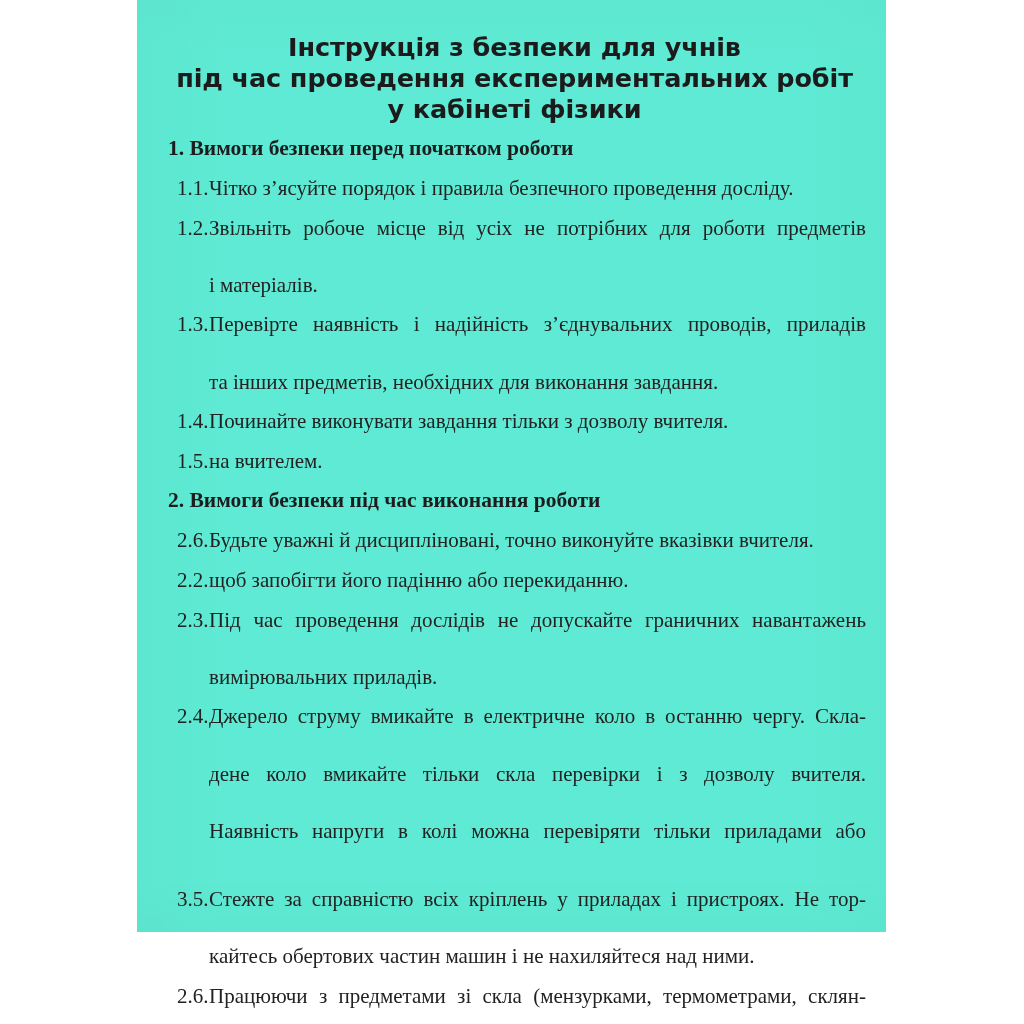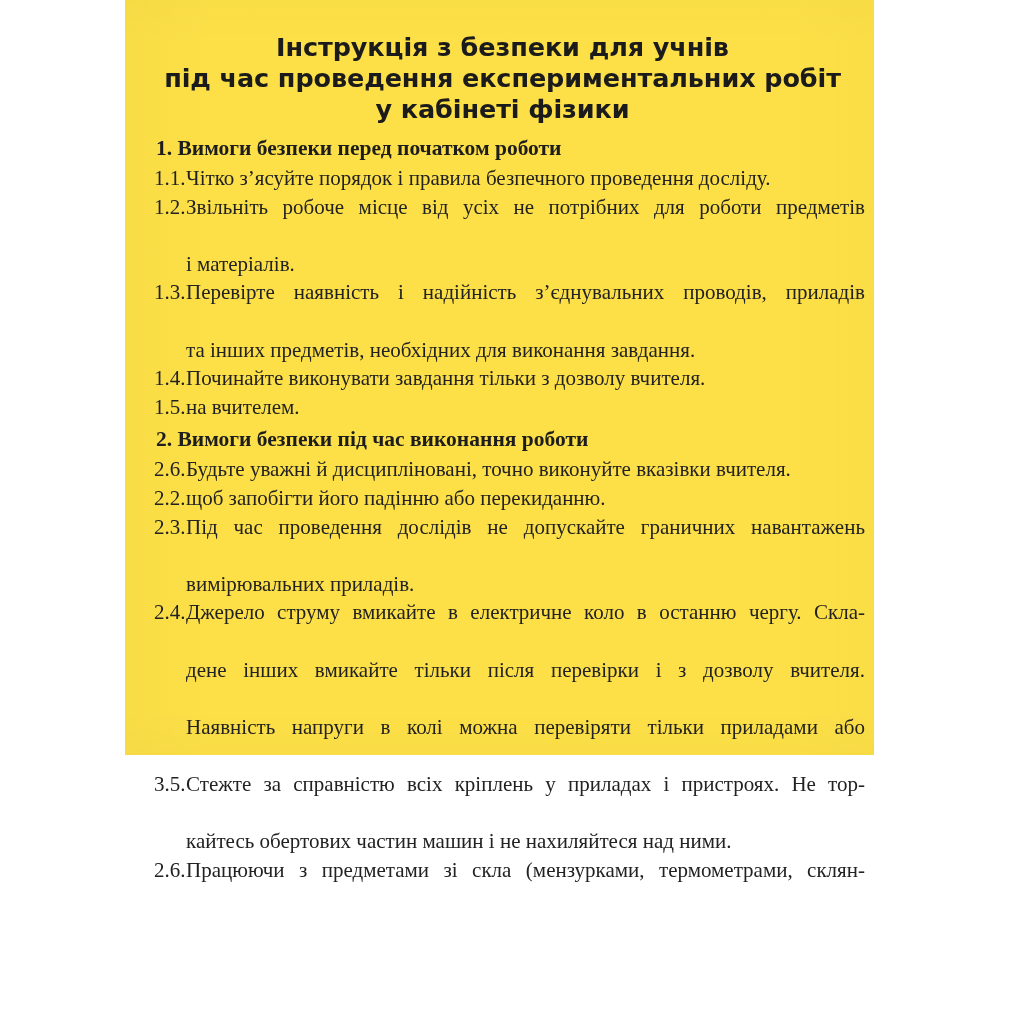--- a/index.html
+++ b/index.html
@@ -11,25 +11,25 @@
     width: 1024px;
     height: 1024px;
     background: #ffffff;
     font-family: "Liberation Serif", "DejaVu Serif", serif;
     overflow: hidden;
   }
 
   
   .page-sheet {
     position: absolute;
-    left: 125px;
+    left: 137px;
     top: 0px;
     width: 749px;
-    height: 755px;
-    background: #fde047;
+    height: 932px;
+    background: #5eead4;
     box-sizing: border-box;
   }
 
   
   .page-sheet::before {
     content: "";
     position: absolute;
     inset: 0;
     background:
       linear-gradient(90deg, rgba(0,0,0,0.016) 0%, rgba(0,0,0,0) 12%, rgba(0,0,0,0) 88%, rgba(0,0,0,0.012) 100%),
@@ -73,21 +73,21 @@
     white-space: nowrap;
   }
 
   
   .clause {
     display: flex;
     align-items: flex-start;
     font-size: 21px;
     line-height: 28.6px;
     color: #222222;
-    margin: 0;
+    margin: 11px;
   }
   .clause-num {
     flex: 0 0 auto;
     width: 46px;
     text-align: left;
     padding-left: 14px;
     box-sizing: border-box;
     white-space: nowrap;
   }
   .clause-body {
@@ -180,21 +180,21 @@
             <div class="clause-num">2.3.</div>
             <div class="clause-body">
               <span class="ln just">Під час проведення дослідів не допускайте граничних навантажень</span>
               <span class="ln last">вимірювальних приладів.</span>
             </div>
           </div>
           <div class="clause">
             <div class="clause-num">2.4.</div>
             <div class="clause-body">
               <span class="ln just">Джерело струму вмикайте в електричне коло в останню чергу. Скла-</span>
-              <span class="ln just">дене інших вмикайте тільки після перевірки і з дозволу вчителя.</span>
+              <span class="ln just">дене коло вмикайте тільки скла перевірки і з дозволу вчителя.</span>
               <span class="ln just">Наявність напруги в колі можна перевіряти тільки приладами або</span>
             </div>
           </div>
           <div class="clause">
             <div class="clause-num">3.5.</div>
             <div class="clause-body">
               <span class="ln just">Стежте за справністю всіх кріплень у приладах і пристроях. Не тор-</span>
               <span class="ln last">кайтесь обертових частин машин і не нахиляйтеся над ними.</span>
             </div>
           </div>

